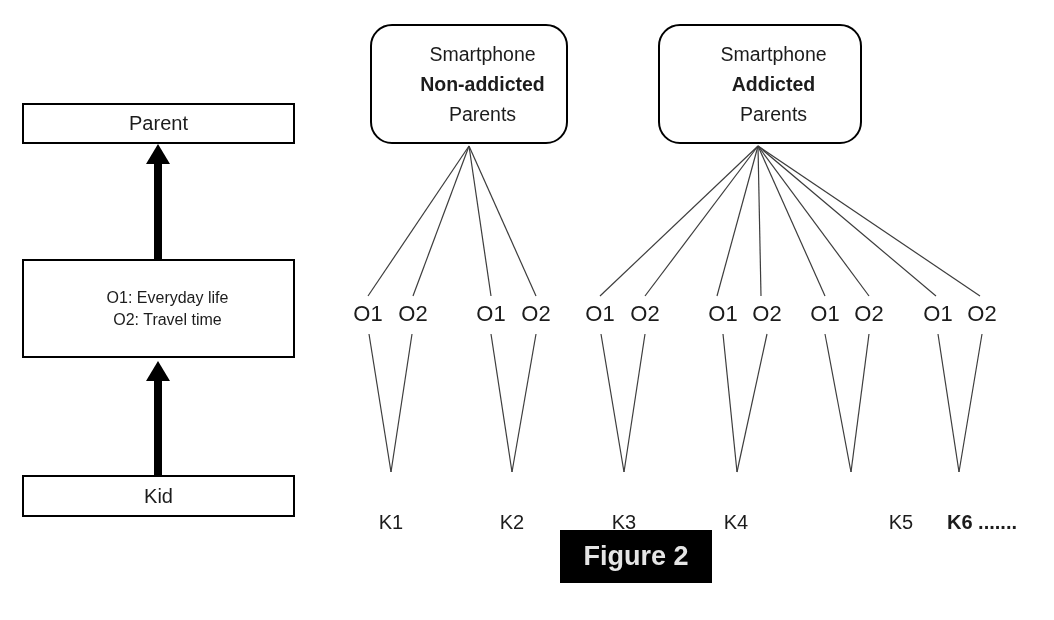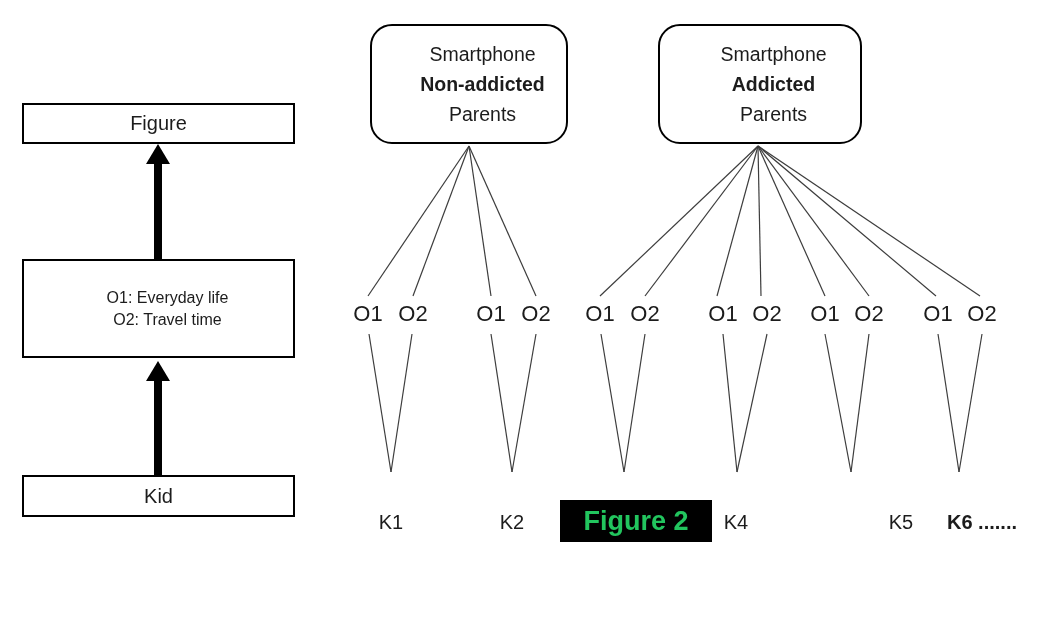--- a/index.html
+++ b/index.html
@@ -46,22 +46,22 @@
   }
   .k-label{
     position:absolute;top:481px;
     transform:translateX(-50%);
     font-size:20px;line-height:24px;
     white-space:nowrap;
     margin-top:29px;
   }
   .k-label.anchor-left{transform:none;font-weight:bold;}
   .caption{
-    position:absolute;left:560px;top:500px;width:152px;height:42px;
-    background:#000000;color:#22c55e;
+    position:absolute;left:560px;top:530px;width:152px;height:53px;
+    background:#000000;color:#e5e5e5;
     display:flex;align-items:center;justify-content:center;
     font-size:27px;font-weight:bold;
   }
 </style>
 </head>
 <body>
 
 <div class="canvas">
 
   <svg class="lines-layer" width="1054" height="620" viewBox="0 0 1054 620" xmlns="http://www.w3.org/2000/svg">
@@ -103,21 +103,21 @@
       <line x1="723" y1="334" x2="737" y2="472"></line>
       <line x1="767" y1="334" x2="737" y2="472"></line>
       <line x1="825" y1="334" x2="851" y2="472"></line>
       <line x1="869" y1="334" x2="851" y2="472"></line>
       <line x1="938" y1="334" x2="959" y2="472"></line>
       <line x1="982" y1="334" x2="959" y2="472"></line>
     </g>
   </svg>
 
   <div class="rect-box box-parent">
-    <span>Figure</span>
+    <span>Parent</span>
   </div>
 
   <div class="rect-box box-measure">
     <span class="measure-sub">O1: Everyday life</span>
     <span class="measure-sub">O2: Travel time</span>
   </div>
 
   <div class="rect-box box-kid">
     <span>Kid</span>
   </div>

